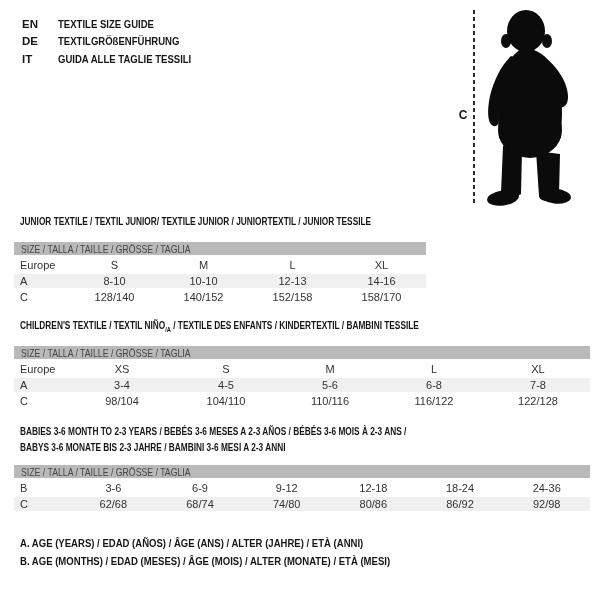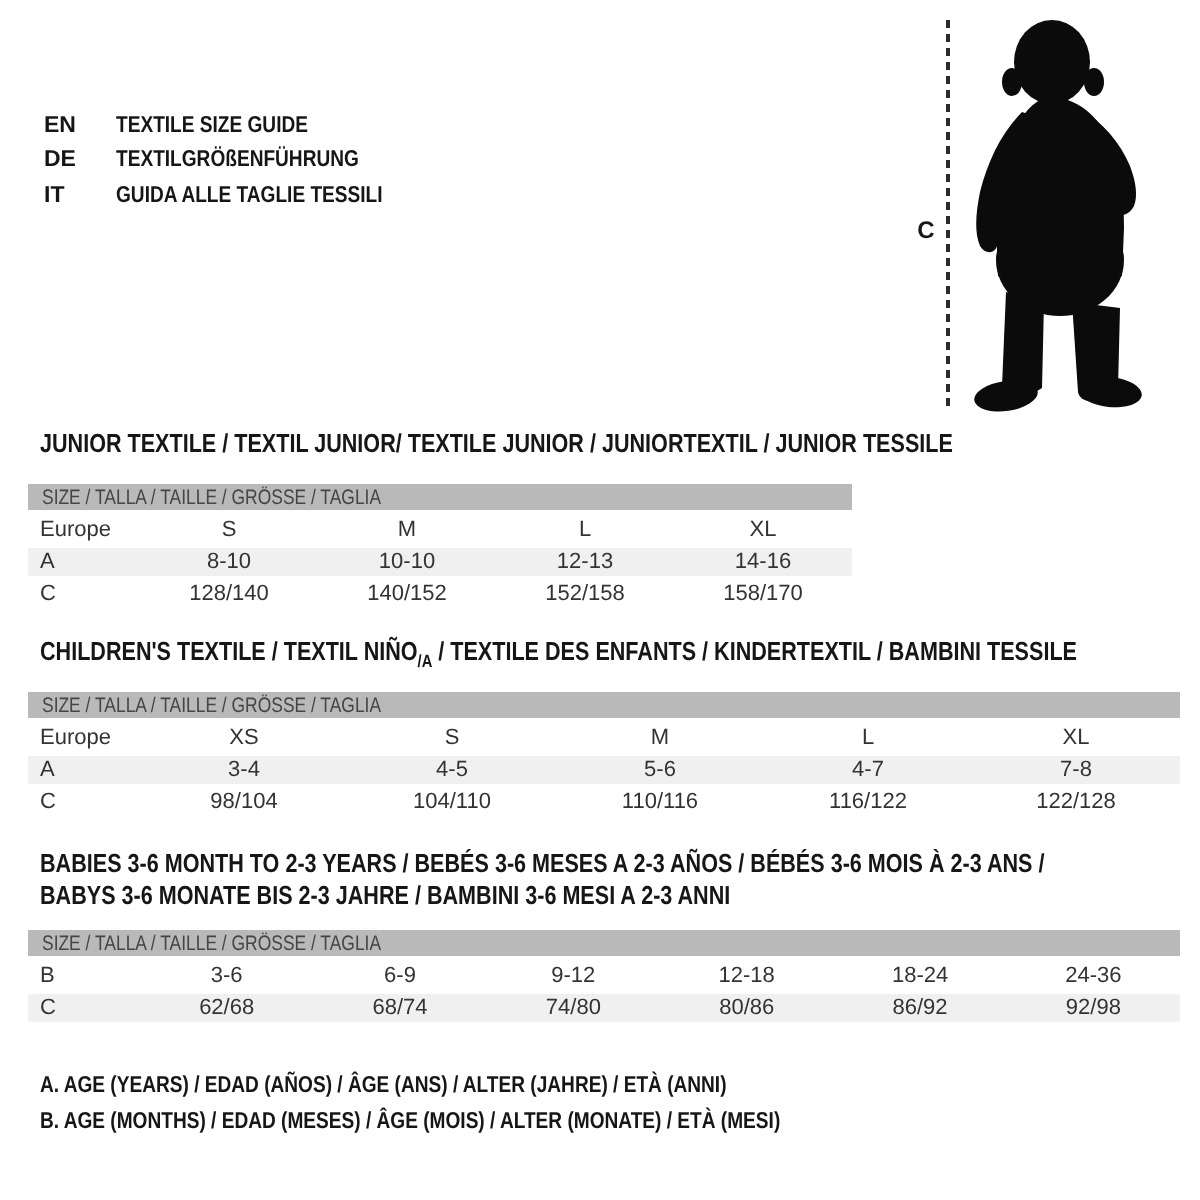--- a/index.html
+++ b/index.html
@@ -5,35 +5,35 @@
   html,body { margin:0; padding:0; }
   body {
     width:600px; height:600px; position:relative; overflow:hidden;
     background:#ffffff; color:#161616;
     font-family:"Liberation Sans", sans-serif;
   }
   .abs { position:absolute; }
   .cond { display:inline-block; transform:scaleX(0.83); transform-origin:0 50%; white-space:nowrap; }
 
   
-  .lang { left:22px; top:15px;margin-top:39px; }
+  .lang { left:22px; top:15px; }
   .lang-row { display:flex; height:17.5px; align-items:center; font-size:11.5px; font-weight:bold; }
   .lang-code { width:36px; }
 
   
   .baby-svg { left:481px; top:8px; }
   .dash-line {
     left:473px; top:10px; width:2px; height:196px;
     background:repeating-linear-gradient(#2b2b2b 0 4px, transparent 4px 7px);
   }
   .fig-label { left:455px; top:108px; width:16px; height:14px; line-height:14px;
     text-align:center; font-size:12px; font-weight:bold; }
 
   
-  .table-title { position:absolute; left:20px; font-size:13px; font-weight:bold; }
+  .table-title { position:absolute; left:20px; font-size:10px; font-weight:bold; }
   .table-title .title-line { height:16px; line-height:16px; white-space:nowrap; }
   .tt1 { top:215px; } .tt1 .title-line { height:14px; line-height:14px; }
   .tt2 { top:319px; } .tt2 .title-line { height:14px; line-height:14px; }
   .tt3 { top:424px; }
   sub { font-size:0.68em; }
 
   
   .table-section { position:absolute; left:14px; }
   .t1 { top:242px; width:412px; }
   .t2 { top:346px; width:576px; }
@@ -133,21 +133,21 @@
       <div class="tval">S</div>
       <div class="tval">M</div>
       <div class="tval">L</div>
       <div class="tval">XL</div>
     </div>
     <div class="trow band">
       <div class="tlabel">A</div>
       <div class="tval">3-4</div>
       <div class="tval">4-5</div>
       <div class="tval">5-6</div>
-      <div class="tval">4-7</div>
+      <div class="tval">6-8</div>
       <div class="tval">7-8</div>
     </div>
     <div class="trow">
       <div class="tlabel">C</div>
       <div class="tval">98/104</div>
       <div class="tval">104/110</div>
       <div class="tval">110/116</div>
       <div class="tval">116/122</div>
       <div class="tval">122/128</div>
     </div>

